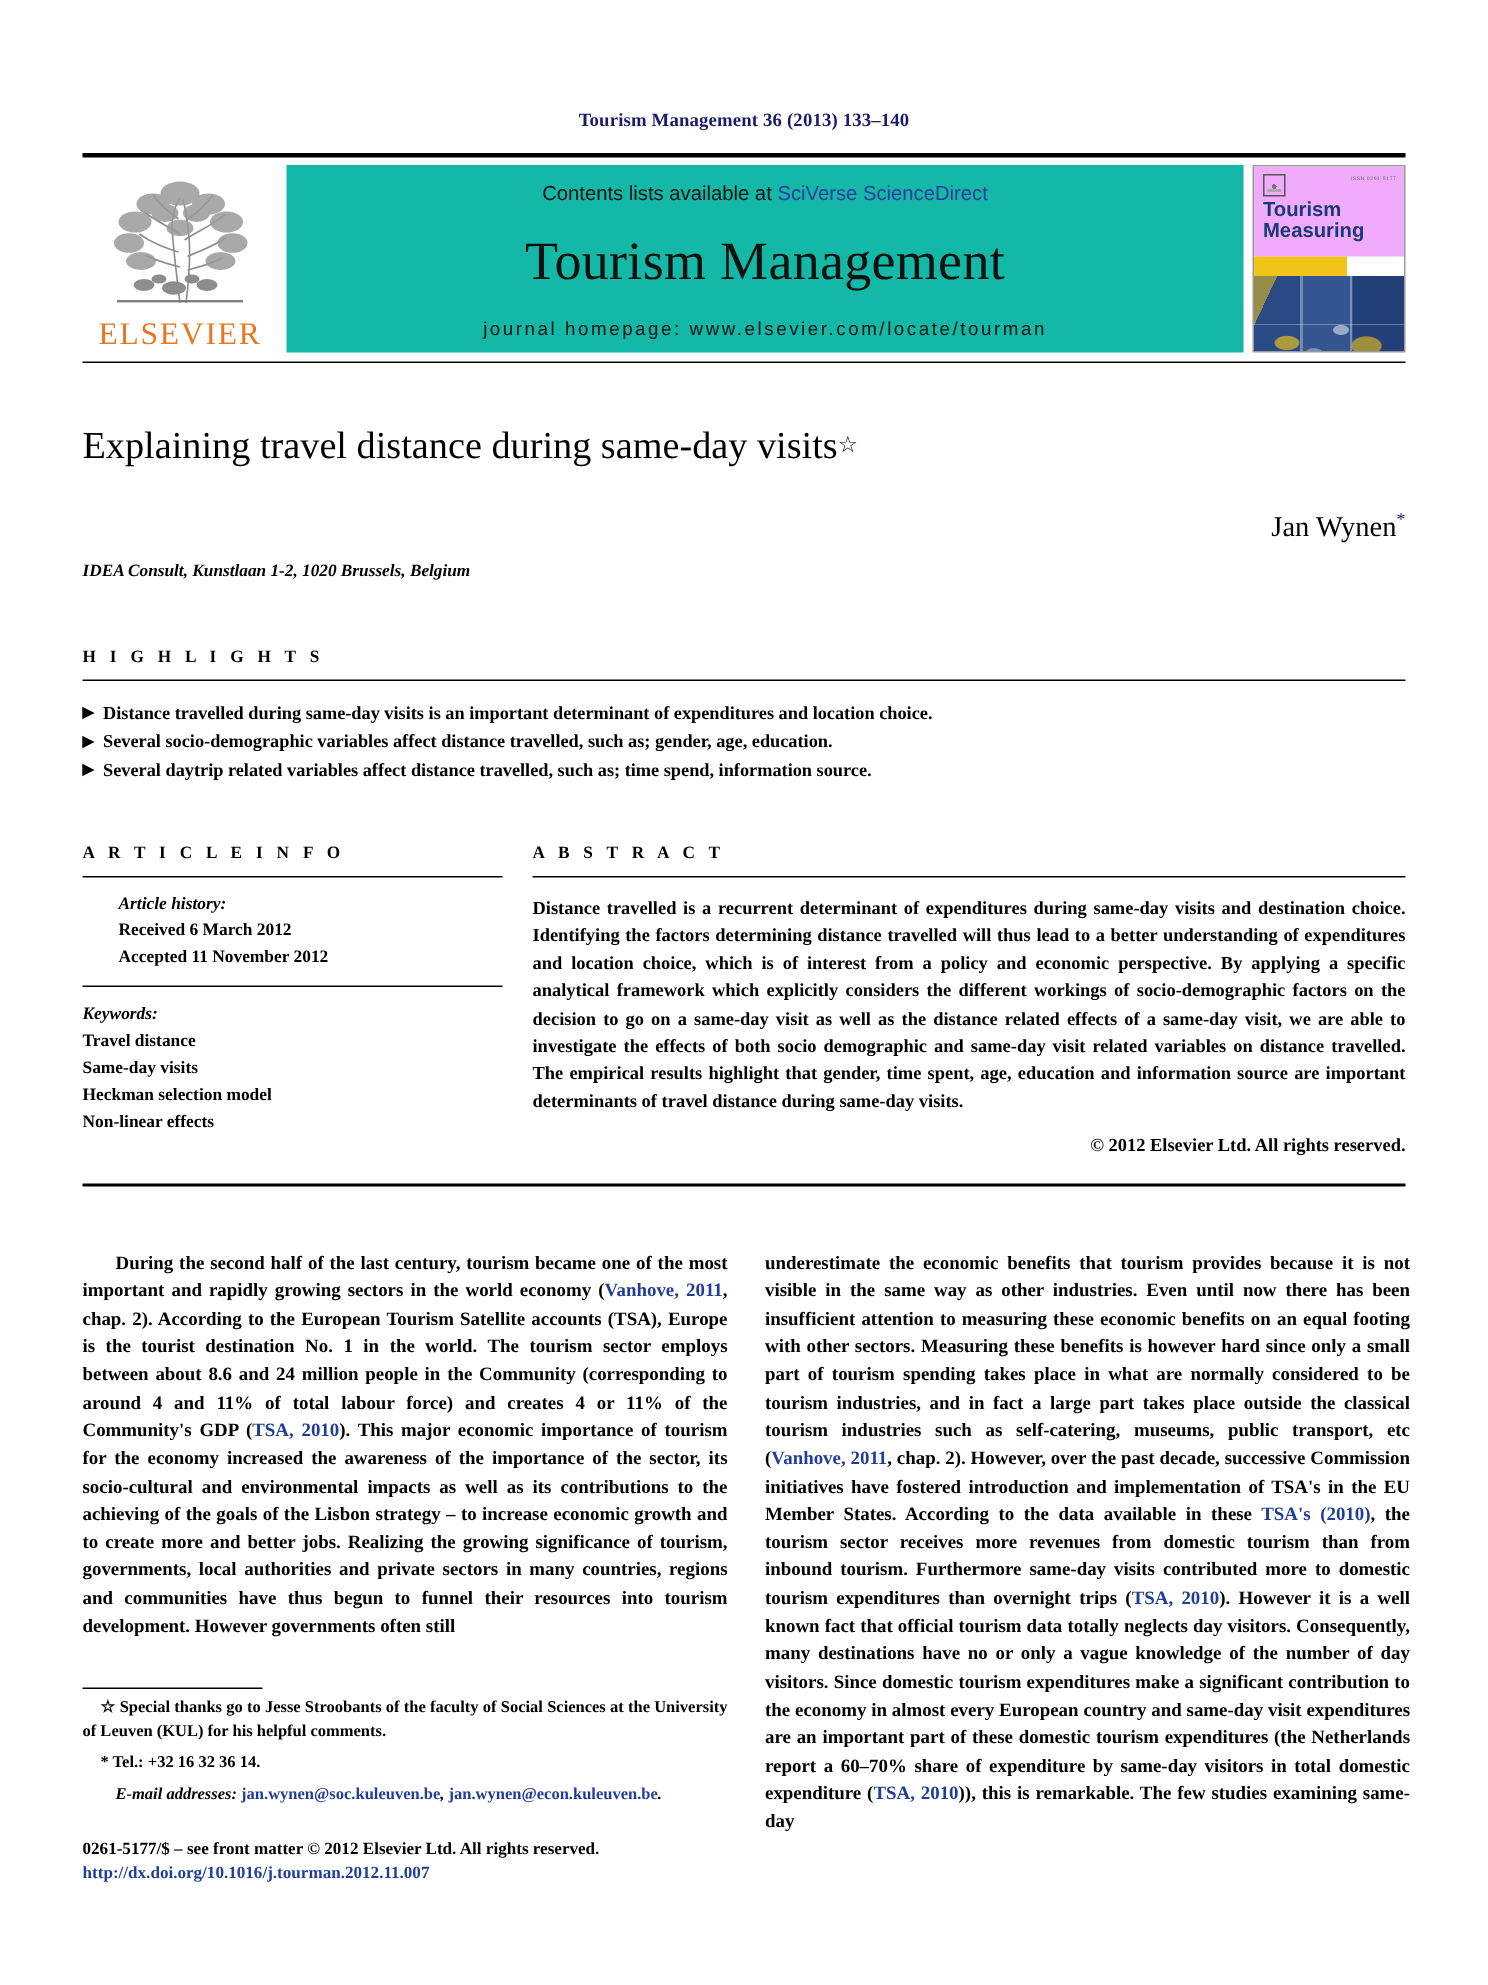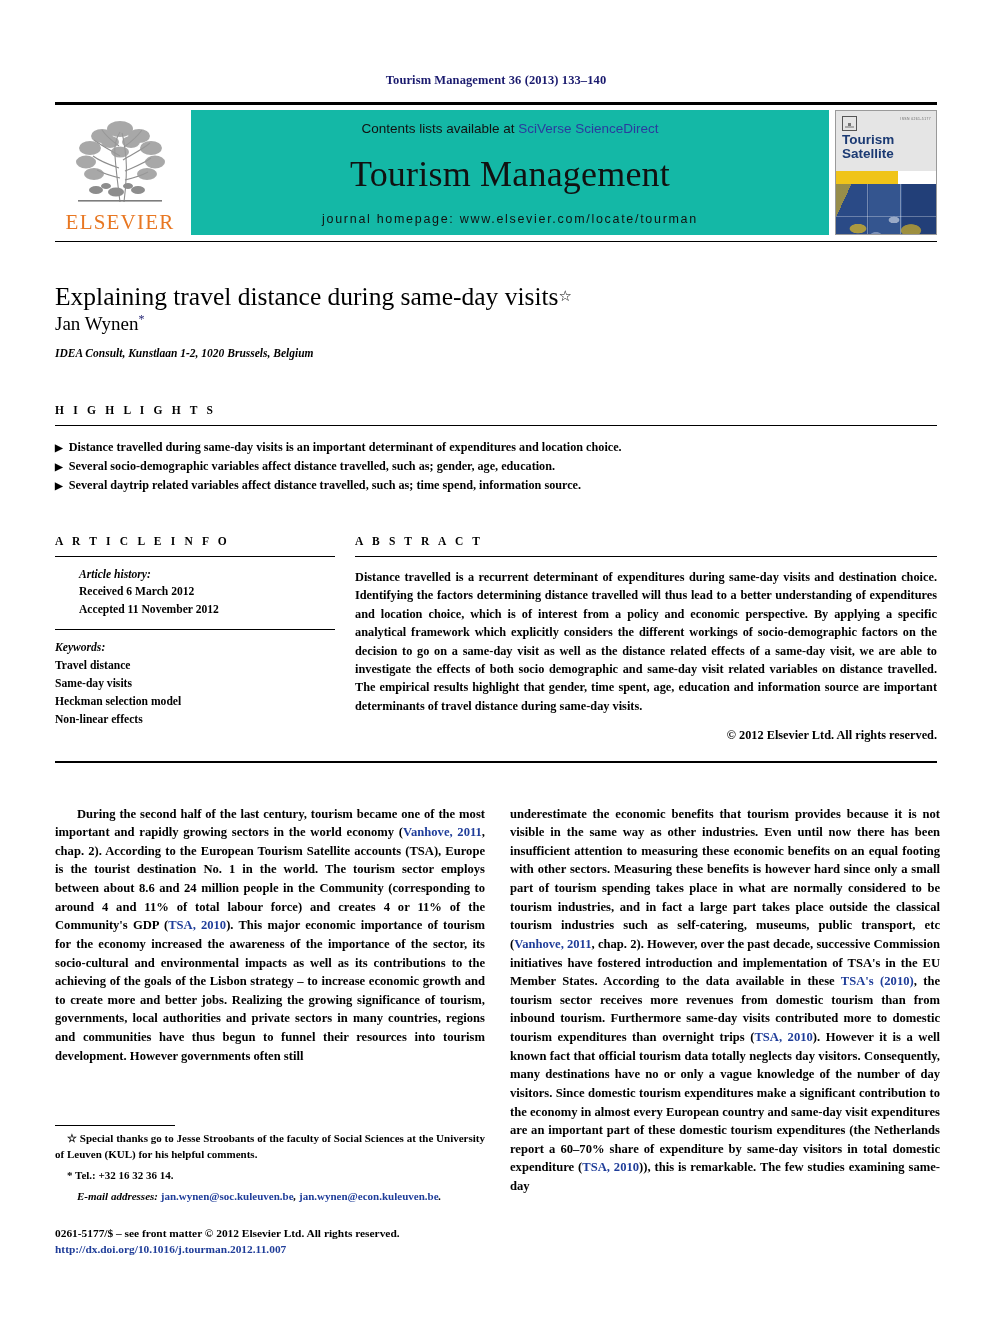--- a/index.html
+++ b/index.html
@@ -94,21 +94,21 @@
   .cover-thumb {
     width: 100px;
     flex: 0 0 100px;
     border: 1px solid #9a9a9a;
     background: #ffffff;
     position: relative;
     overflow: hidden;
   }
   .cover-top {
     height: 60px;
-    background: #e5e5e5;
+    background: #f0abfc;
     padding: 5px 6px 0 6px;
     box-sizing: border-box;
   }
   .cover-mini-logo {
     width: 13px; height: 13px;
     border: 1px solid #555;
     position: relative;
     margin-bottom: 2px;
   }
   .cover-mini-logo::after{
@@ -169,22 +169,23 @@
     font-family: "Liberation Serif", serif;
     font-size: 25.5px;
     font-weight: normal;
     color: #000;
     margin: 0;
     line-height: 1.2;
   }
   .title-dagger { font-size: 15px; vertical-align: 4px; }
   .author {
     font-size: 19px;
-    margin-top: 0;
+    margin-top: 27px;
     line-height: 1.1;
+    text-align: right;
   }
   .author sup { font-size: 12px; color: #1a1a6e; }
   .affiliation {
     font-size: 11.5px;
     font-style: italic;
     font-weight: bold;
     margin-top: 12px;
   }
 
   
@@ -342,21 +343,21 @@
       <div class="journal-name">Tourism Management</div>
       <div class="homepage-line">journal homepage: www.elsevier.com/locate/tourman</div>
     </div>
 
     <div class="cover-thumb">
       <div class="cover-top">
         <div class="cover-mini-logo"></div>
         <div class="cover-mini-text">ISSN 0261-5177</div>
         <div class="cover-title">
           <span>Tourism</span><br>
-          <span>Satellite</span>
+          <span>Measuring</span>
         </div>
       </div>
       <div class="cover-band"></div>
       <div class="cover-photo"></div>
     </div>
   </div>
   <div class="masthead-rule"></div>
 
   <div class="title-block">
     <h1 class="article-title"><span>Explaining travel distance during same-day visits</span><span class="title-dagger">☆</span></h1>

